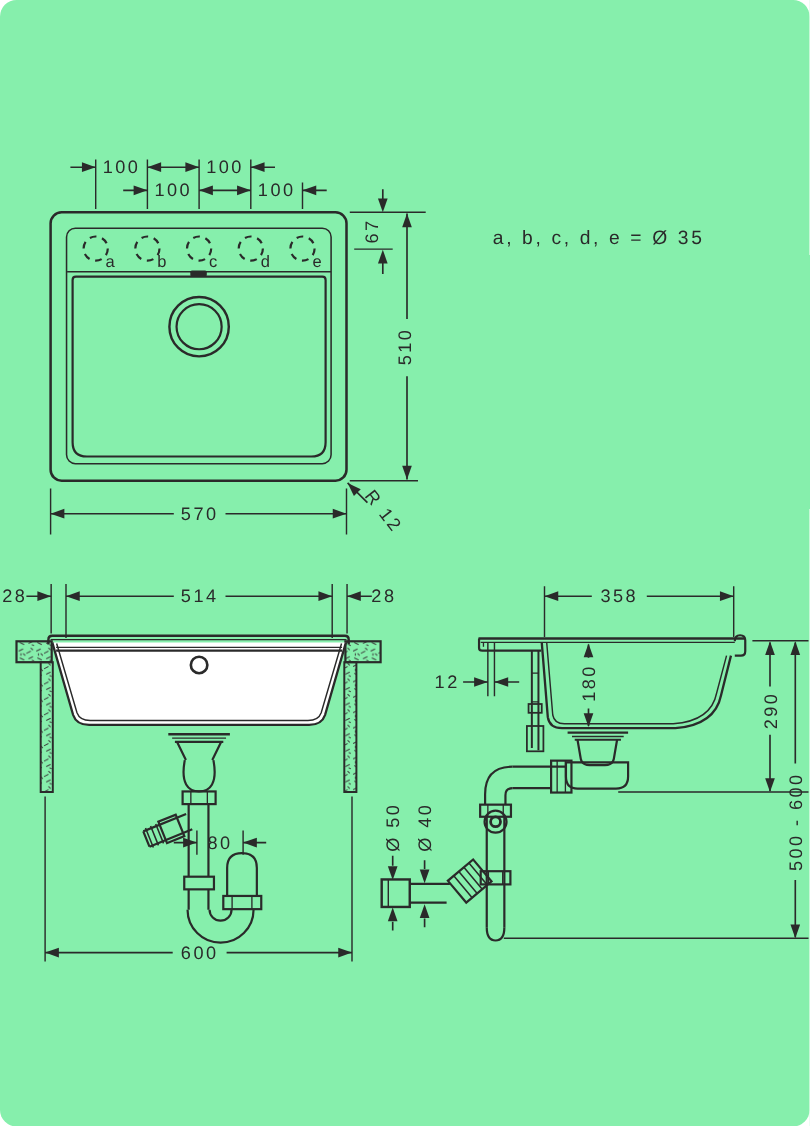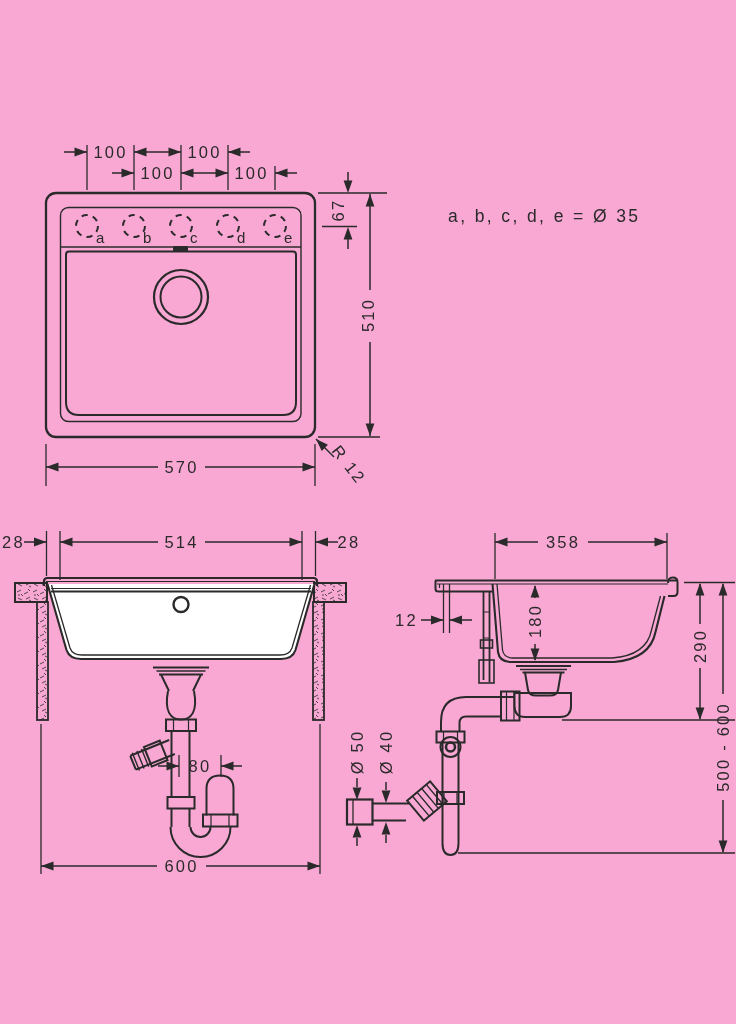--- a/index.html
+++ b/index.html
@@ -1,16 +1,16 @@
 <!DOCTYPE html>
 <html><head>
 <meta charset="utf-8">
 <style>
   html,body{margin:0;padding:0;background:#ffffff;}
-  .page{position:relative;width:736px;height:1024px;background:#f9a8d4;overflow:hidden;}
+  .page{position:relative;width:736px;height:1024px;background:#86efac;overflow:hidden;border-radius:15px;}
   svg{display:block;}
   text{font-family:"Liberation Sans",sans-serif;fill:#2a2a2a;}
   .dim{font-size:16.5px;letter-spacing:2.2px;}
   .dim-s{font-size:15px;letter-spacing:1px;}
   .note{font-size:17.5px;letter-spacing:2.4px;}
 </style>
 </head>
 <body>
 
 <div class="page">

